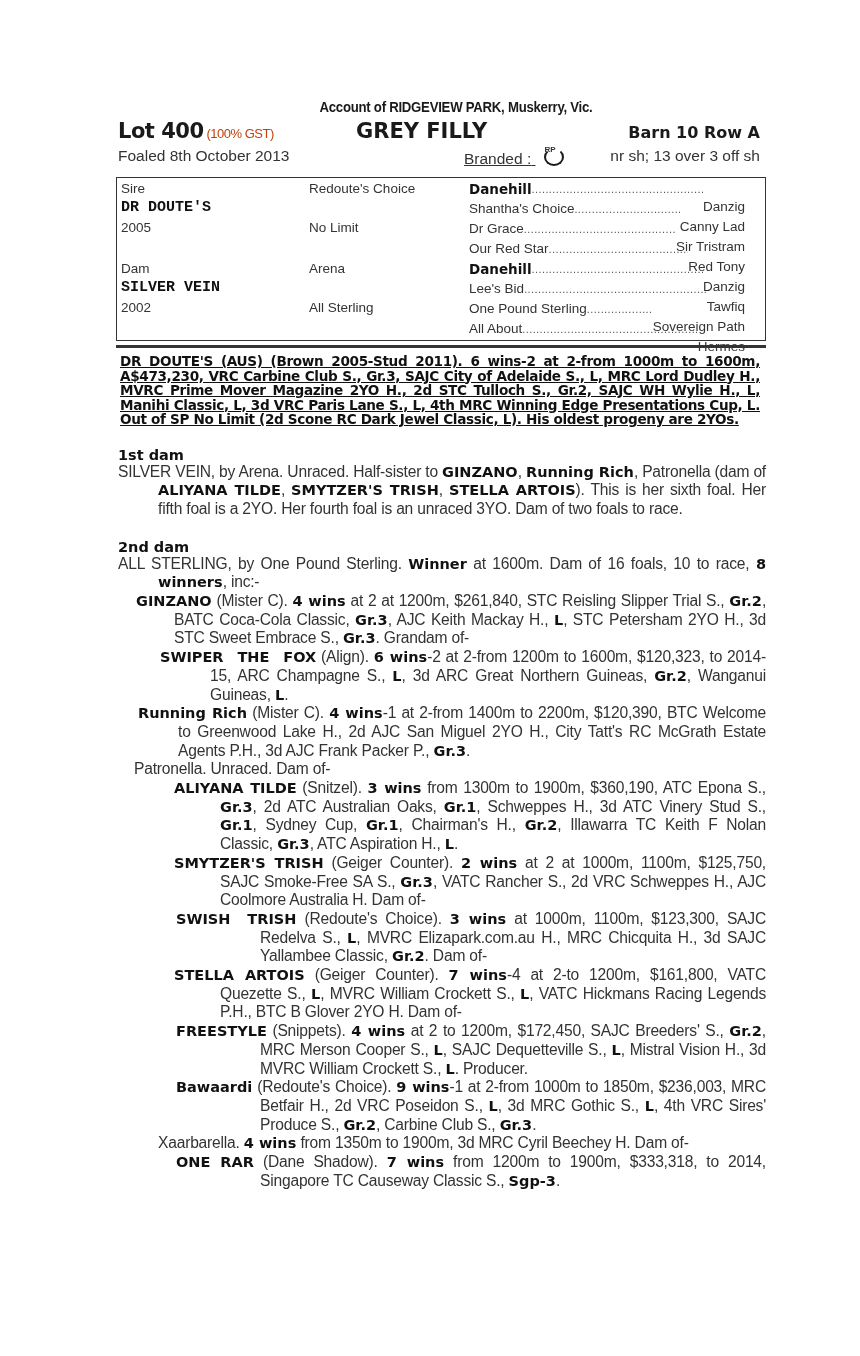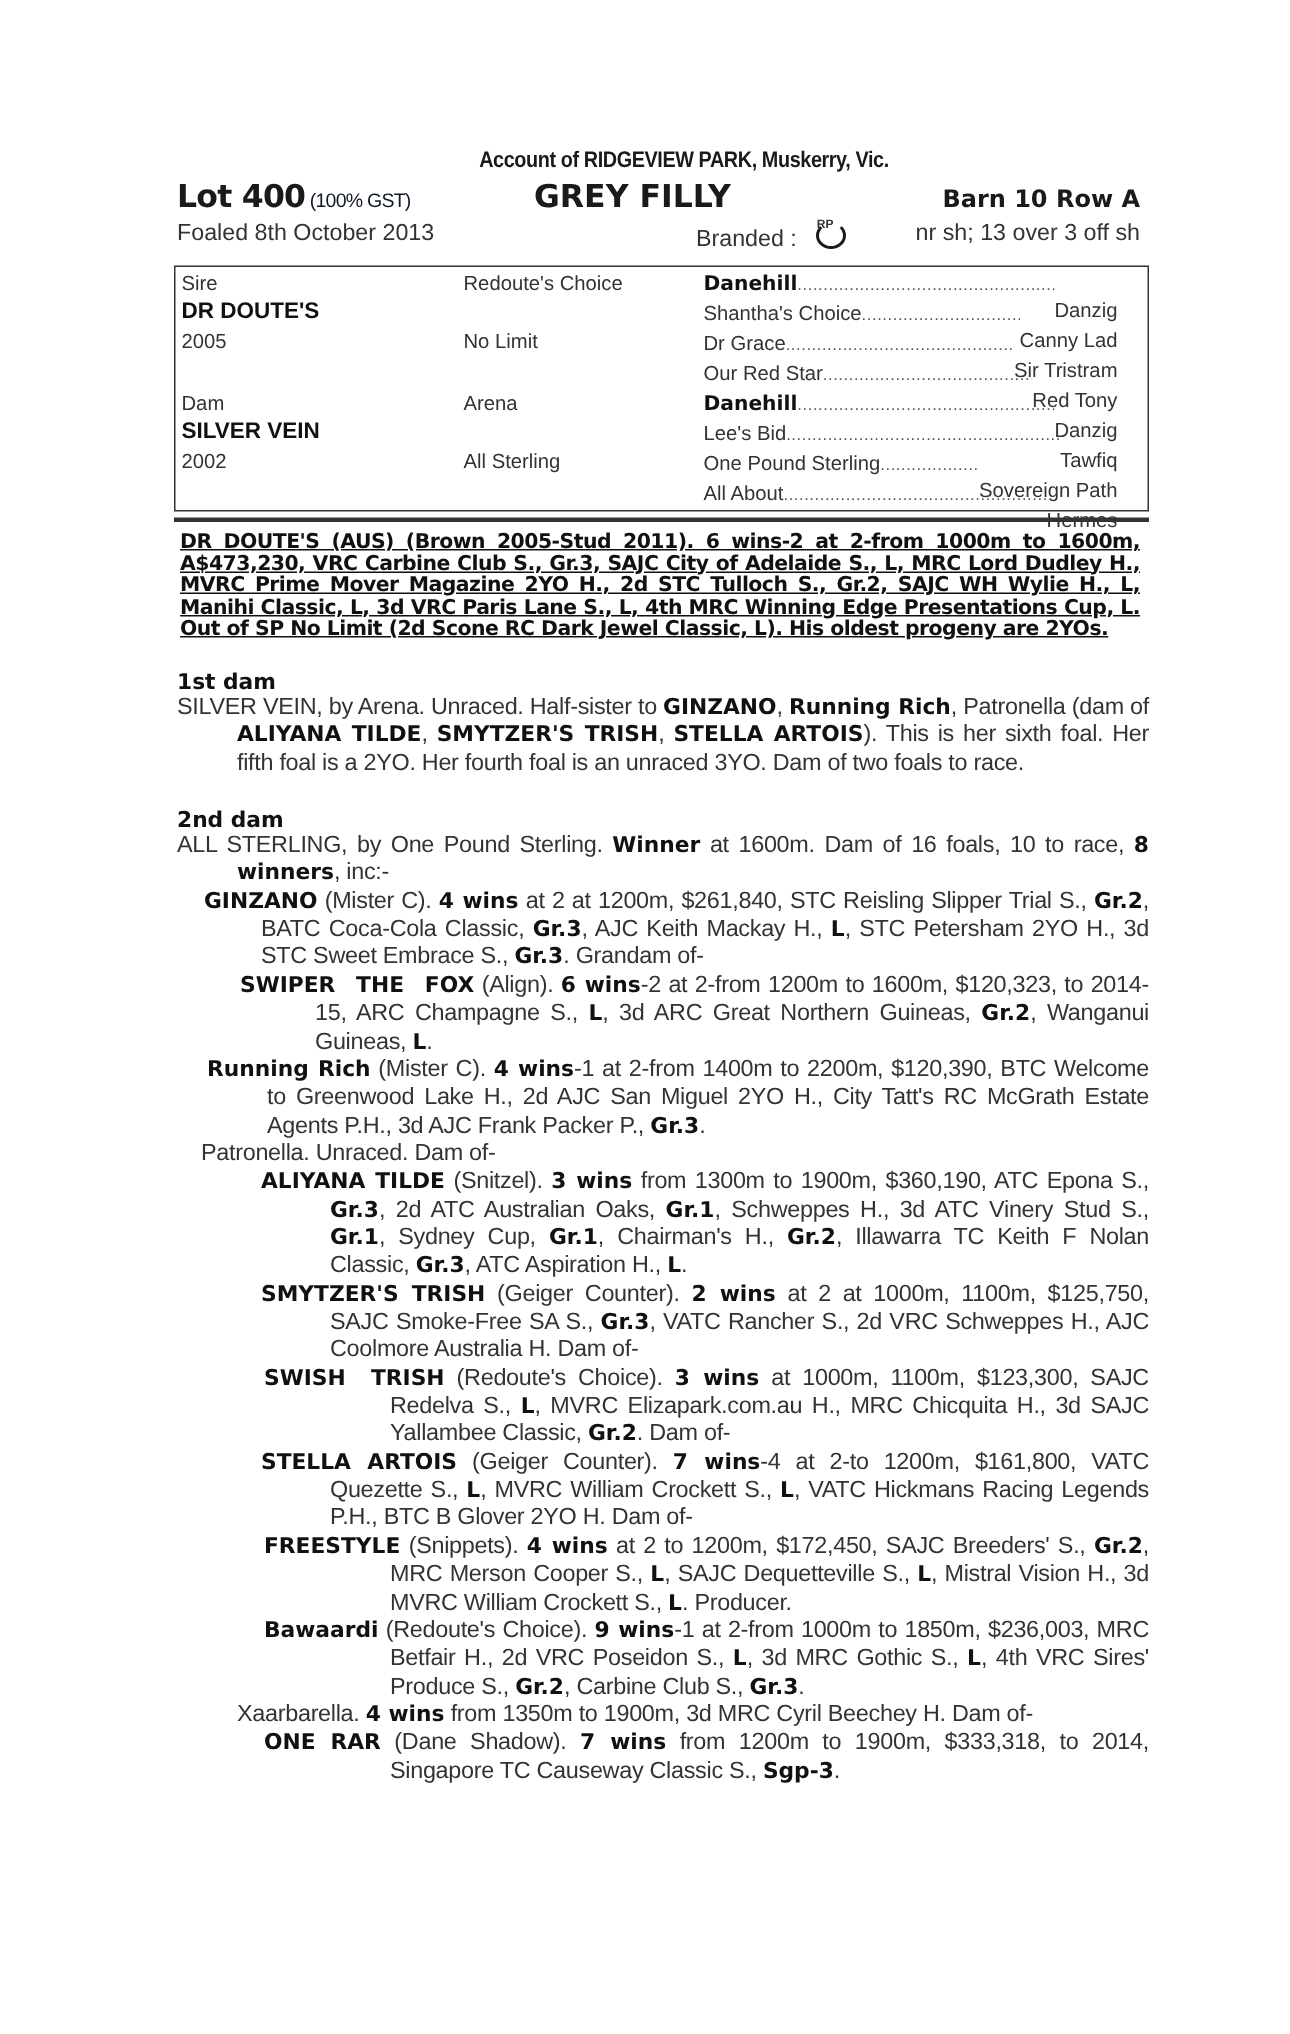--- a/index.html
+++ b/index.html
@@ -3,41 +3,41 @@
 <meta charset="utf-8">
 <style>
   html, body { margin: 0; padding: 0; background: #ffffff; }
   body { width: 860px; height: 1356px; position: relative; overflow: hidden;
          font-family: "Liberation Sans", sans-serif; color: #1a1a1a; }
   .page { position: absolute; left: 116px; top: 98px; width: 650px; }
   .account { text-align: center; font-family: "Liberation Sans", sans-serif; font-weight: bold;
              font-size: 15px; letter-spacing: -0.3px; transform: scaleX(0.88); transform-origin: center; margin-left: 30px; }
   .lotline { position: relative; height: 26px; margin-top: 4px; }
   .lot { position: absolute; left: 2px; top: 0; font-weight: 900; font-size: 21px; font-family: "DejaVu Sans", sans-serif; letter-spacing: -0.5px; }
-  .gst { font-weight: normal; font-size: 13px; font-family: "Liberation Sans", sans-serif; color: #0f172a; margin-left: 3px; }
+  .gst { font-weight: normal; font-size: 13px; font-family: "Liberation Sans", sans-serif; color: #c2410c; margin-left: 3px; }
   .sex { position: absolute; left: 240px; top: 0; font-weight: 900; font-size: 21px; font-family: "DejaVu Sans", sans-serif; letter-spacing: 0px; }
   .barn { position: absolute; right: 6px; top: 4px; font-weight: bold; font-size: 16px; font-family: "DejaVu Sans", sans-serif; }
   .foalline { position: relative; height: 22px; margin-top: 2px; font-size: 15.5px; color: #333; }
   .foaled { position: absolute; left: 2px; top: 0; }
-  .branded { position: absolute; left: 348px; top: 0; }
+  .branded { position: absolute; left: 348px; top: 0; text-decoration: underline; }
   .brand-icon { display: inline-block; position: relative; width: 22px; height: 18px; vertical-align: -1px; margin: 0 6px 0 6px; }
   .brand-icon .txt { position: absolute; left: 3px; top: -2px; font-size: 8px; font-weight: bold; }
   .brand-icon .arc { position: absolute; left: 2px; top: 1px; width: 16px; height: 14px; border: 2px solid #1a1a1a; border-top-color: transparent; border-radius: 50%; }
   .markings { position: absolute; right: 6px; top: 0; }
 
   .ped { margin-top: 8px; border: 1.5px solid #333; width: 648px; height: 162px; position: relative; font-size: 13.5px; color: #333; }
   .ped .row { position: absolute; height: 20px; line-height: 20px; }
   .c1 { left: 4px; }
   .c2 { left: 192px; }
   .c3 { left: 352px; width: 276px; display: flex; align-items: center; }
   .c3 .n { white-space: nowrap; }
   .c3 .dots { flex: 1; overflow: hidden; white-space: nowrap; color: #555; }
   .c3 .dots::after { content: "................................................................................................"; font-size: 11px; letter-spacing: 0.4px; }
   .c3 .s { white-space: nowrap; margin-top: 36px; }
-  .bigname { font-weight: 900; font-family: Liberation Sans, sans-serif; font-size: 15px; color: #111; }
+  .bigname { font-weight: 900; font-family: Liberation Mono, monospace; font-size: 15px; color: #111; }
   .bld { font-weight: 900; font-family: "DejaVu Sans", sans-serif; font-size: 13.5px; color: #111; }
   .rule { height: 3px; background: #333; margin-top: 4px; width: 650px; }
 
   .summary { margin: 6px 0 0 4px; width: 640px; font-family: "DejaVu Sans", sans-serif; font-weight: 900;
              font-size: 13.6px; line-height: 14.5px; letter-spacing: -0.35px; color: #111; text-align: justify; text-decoration: underline; }
 
   .sec { margin-top: 20px; }
   .sechead { font-family: "DejaVu Sans", sans-serif; font-weight: 900; font-size: 14.5px; margin-left: 2px; color: #111; }
   .para { font-size: 15.6px; line-height: 18.7px; color: #333; text-align: justify; letter-spacing: -0.2px; }
   .para b { font-family: "DejaVu Sans", sans-serif; font-weight: 900; color: #111; font-size: 14.5px; letter-spacing: 0; }

